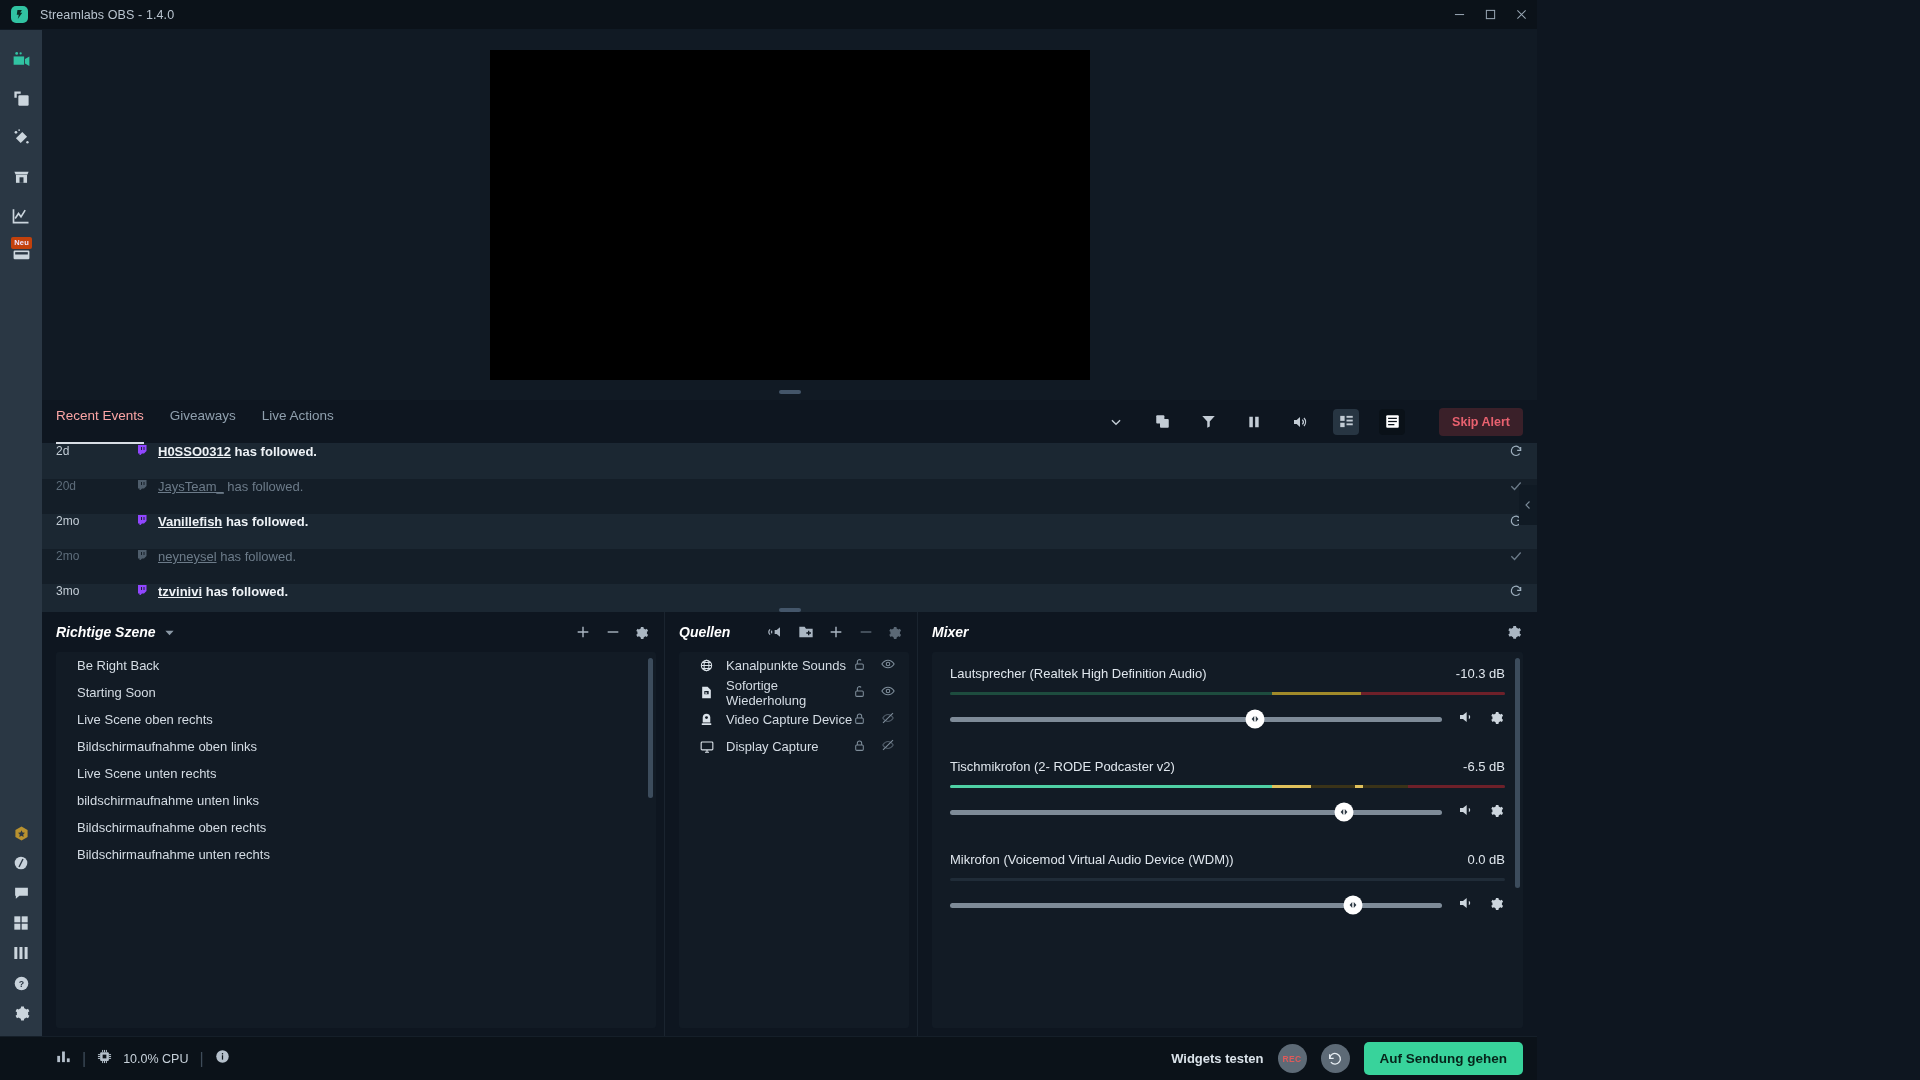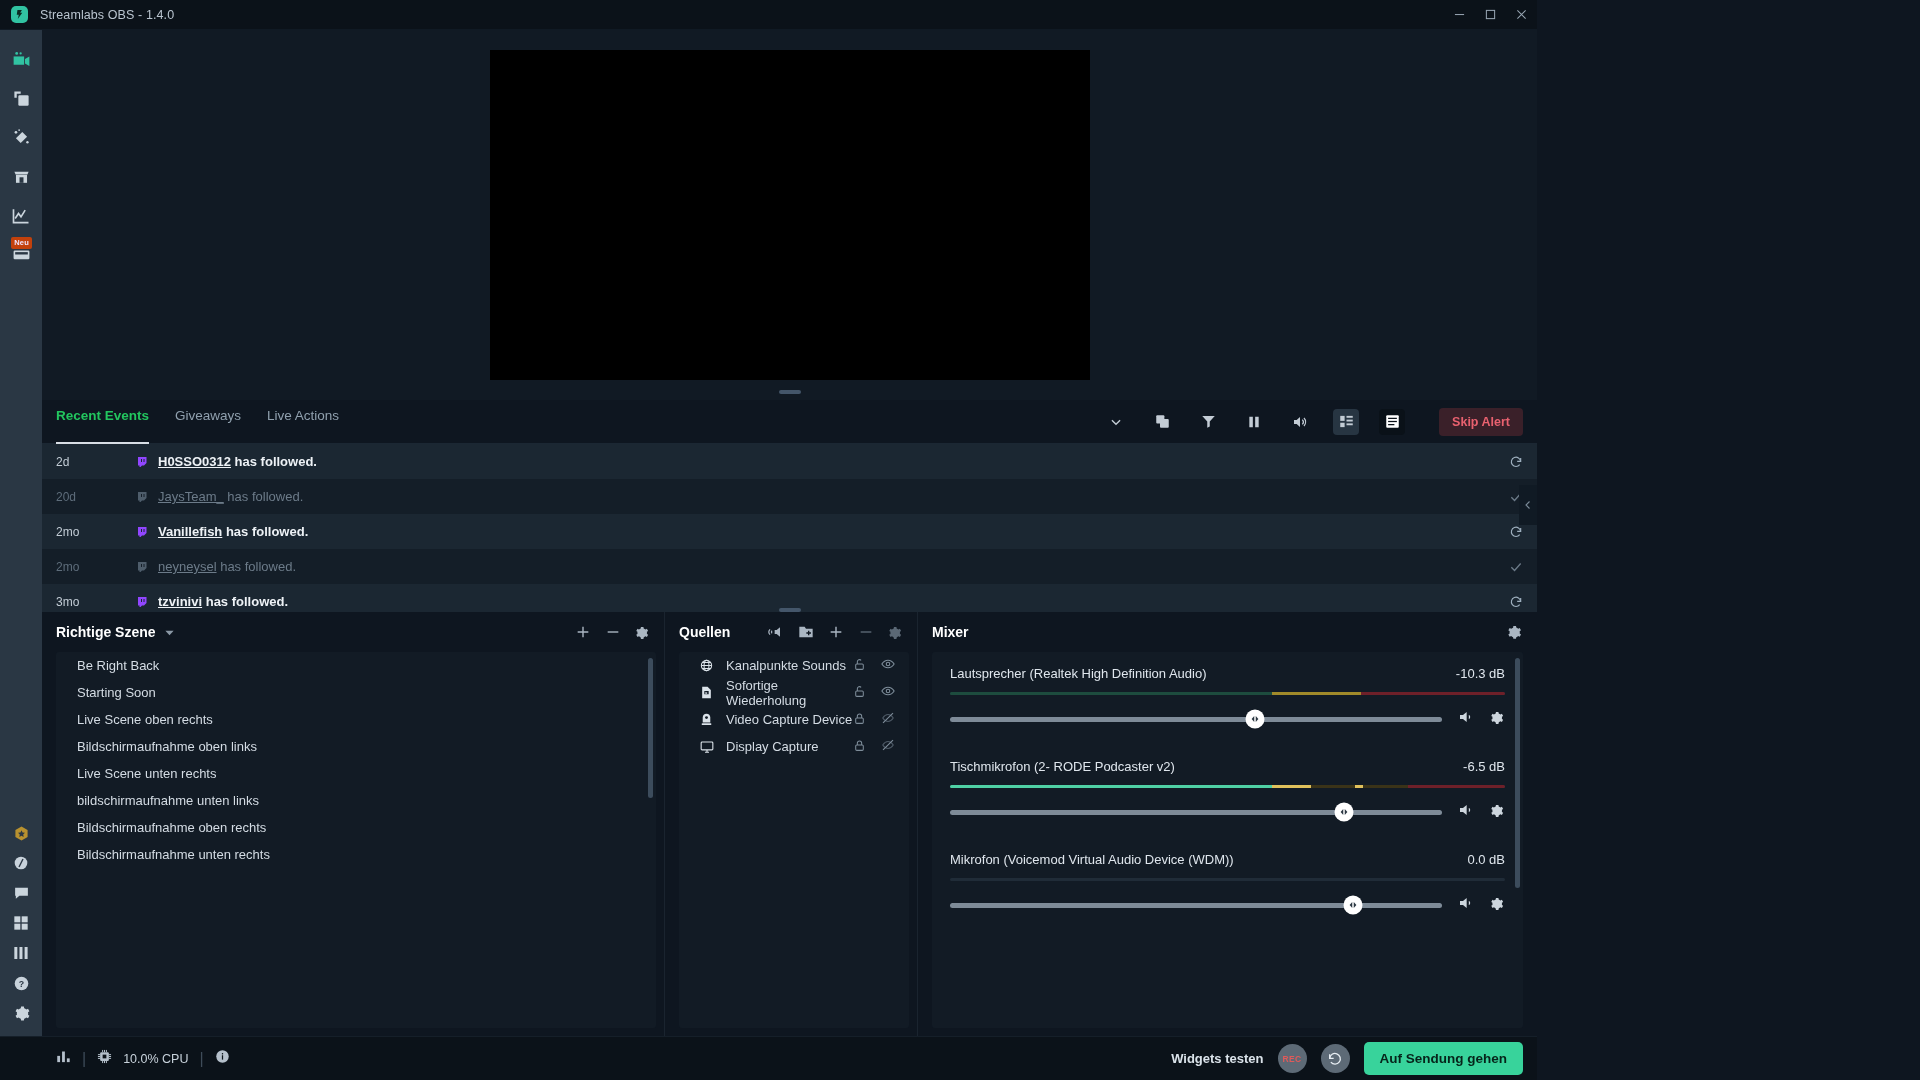--- a/index.html
+++ b/index.html
@@ -98,21 +98,21 @@
     padding: 0 14px 0 14px;
     border-bottom: 1px solid #1b2733;
     position: relative;
   }
   .tabs { display: flex; align-items: flex-end; height: 44px; }
   .tab {
     font-size: 13.5px; color: #90a0ae;
     padding: 0 0 12px 0; margin-right: 26px;
     position: relative; height: 44px; display:flex; align-items:center;
   }
-  .tab.active { color: #22c55e; font-weight: bold; }
+  .tab.active { color: #fca5a5; font-weight: normal; }
   .tab.active::after {
     content: ""; position: absolute; left: 0; right: 0; bottom: 0;
     height: 2px; background: #d8dee5;
   }
   .evt-tools { margin-left: auto; display: flex; align-items: center; gap: 20px; }
   .evt-tool {
     width: 26px; height: 26px; border-radius: 4px;
     display:flex; align-items:center; justify-content:center;
     color: #c3ccd5;
   }
@@ -121,21 +121,21 @@
   .skip-alert {
     margin-left: 14px;
     background: #3a2029; color: #e8616f;
     border: none; border-radius: 4px;
     font-size: 12.5px; font-family: inherit; font-weight: bold;
     padding: 7px 13px; cursor: pointer;
   }
 
   .evt-list { flex: 1 1 auto; overflow: hidden; }
   .evt-row {
-    height: 35px; display: flex; align-items: center;
+    height: 35px; display: flex; align-items: flex-start;
     padding: 0 14px 0 14px; font-size: 13px;
   }
   .evt-row.odd { background: #1b2732; }
   .evt-row.even { background: #141e28; }
   .evt-time { width: 80px; flex: 0 0 80px; font-size: 12px; }
   .evt-icon { width: 22px; flex: 0 0 22px; display: flex; align-items: center; }
   .evt-txt { flex: 1 1 auto; }
   .evt-txt u { text-decoration: underline; }
   .evt-row.read .evt-time { color: #5e6d7b; }
   .evt-row.read .evt-txt { color: #6c7b89; }
@@ -155,21 +155,21 @@
     background: #0e1620;
     min-width: 0;
   }
   .dock + .dock { border-left: 1px solid #1a242f; }
   .dock-scenes { flex: 0 0 622px; }
   .dock-sources { flex: 1 1 auto; }
   .dock-mixer { flex: 0 0 620px; }
   .dock-head {
     height: 40px; flex: 0 0 40px;
     display: flex; align-items: center;
-    padding: 0 14px; position: relative;
+    padding: 0 14px; position: relative; font-style: italic;
   }
   .dock-title { font-size: 14px; font-weight: bold; color: #ffffff; }
   .dock-caret { margin-left: 8px; color:#8b99a6; display:flex; }
   .dock-tools { margin-left: auto; display: flex; align-items: center; gap: 14px; color: #aab6c2; }
   .dock-tool { display:flex; align-items:center; justify-content:center; }
   .dock-tool.dim { color: #5b6875; }
 
   .dock-body {
     flex: 1 1 auto; min-height: 0;
     background: #121b25;

